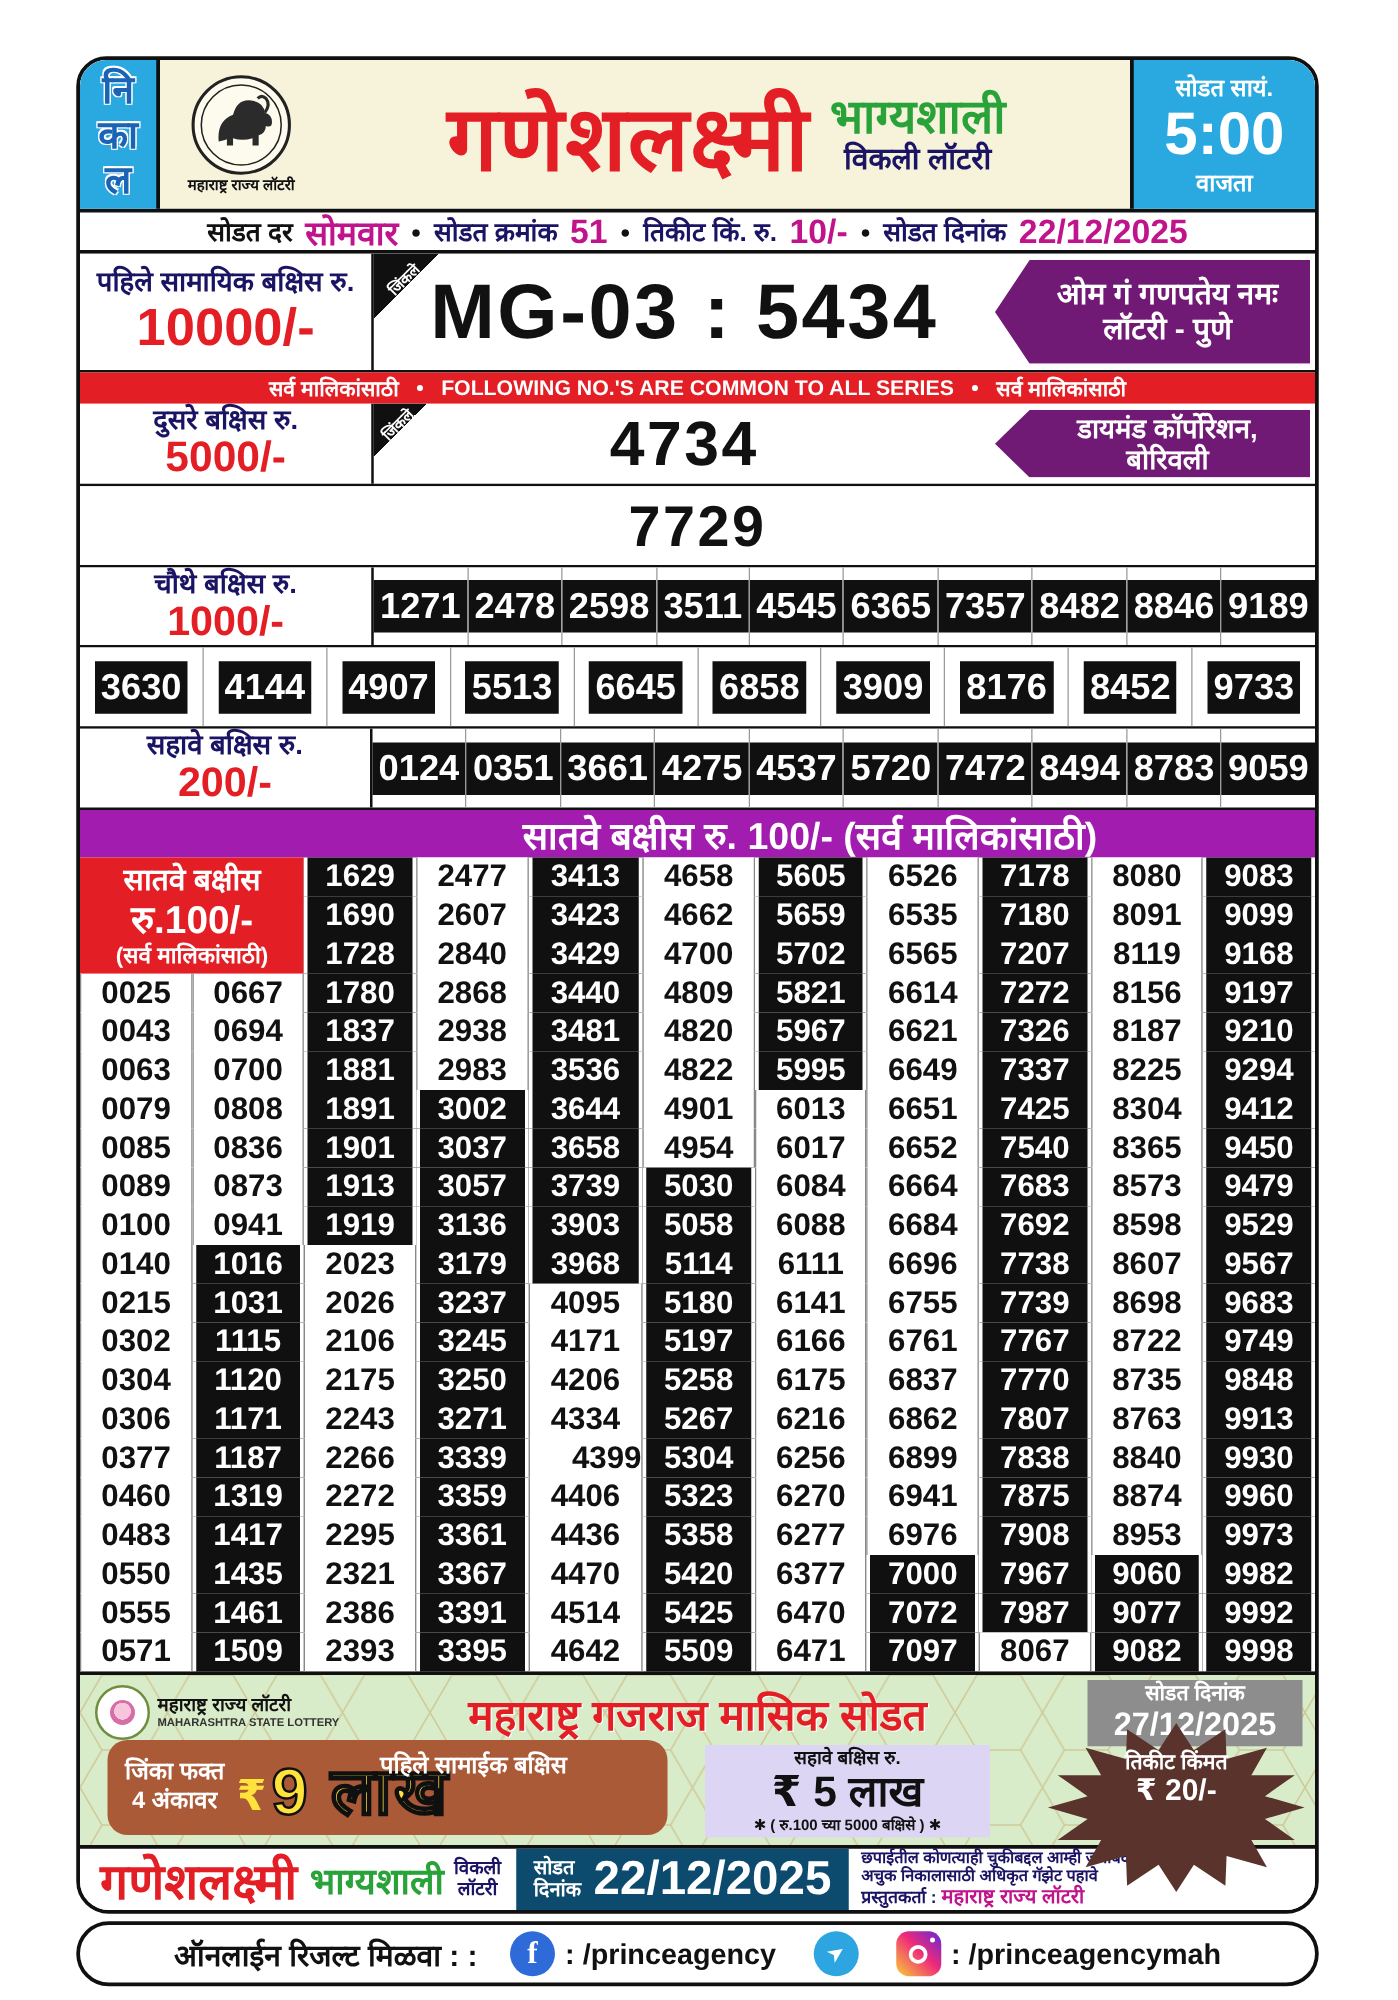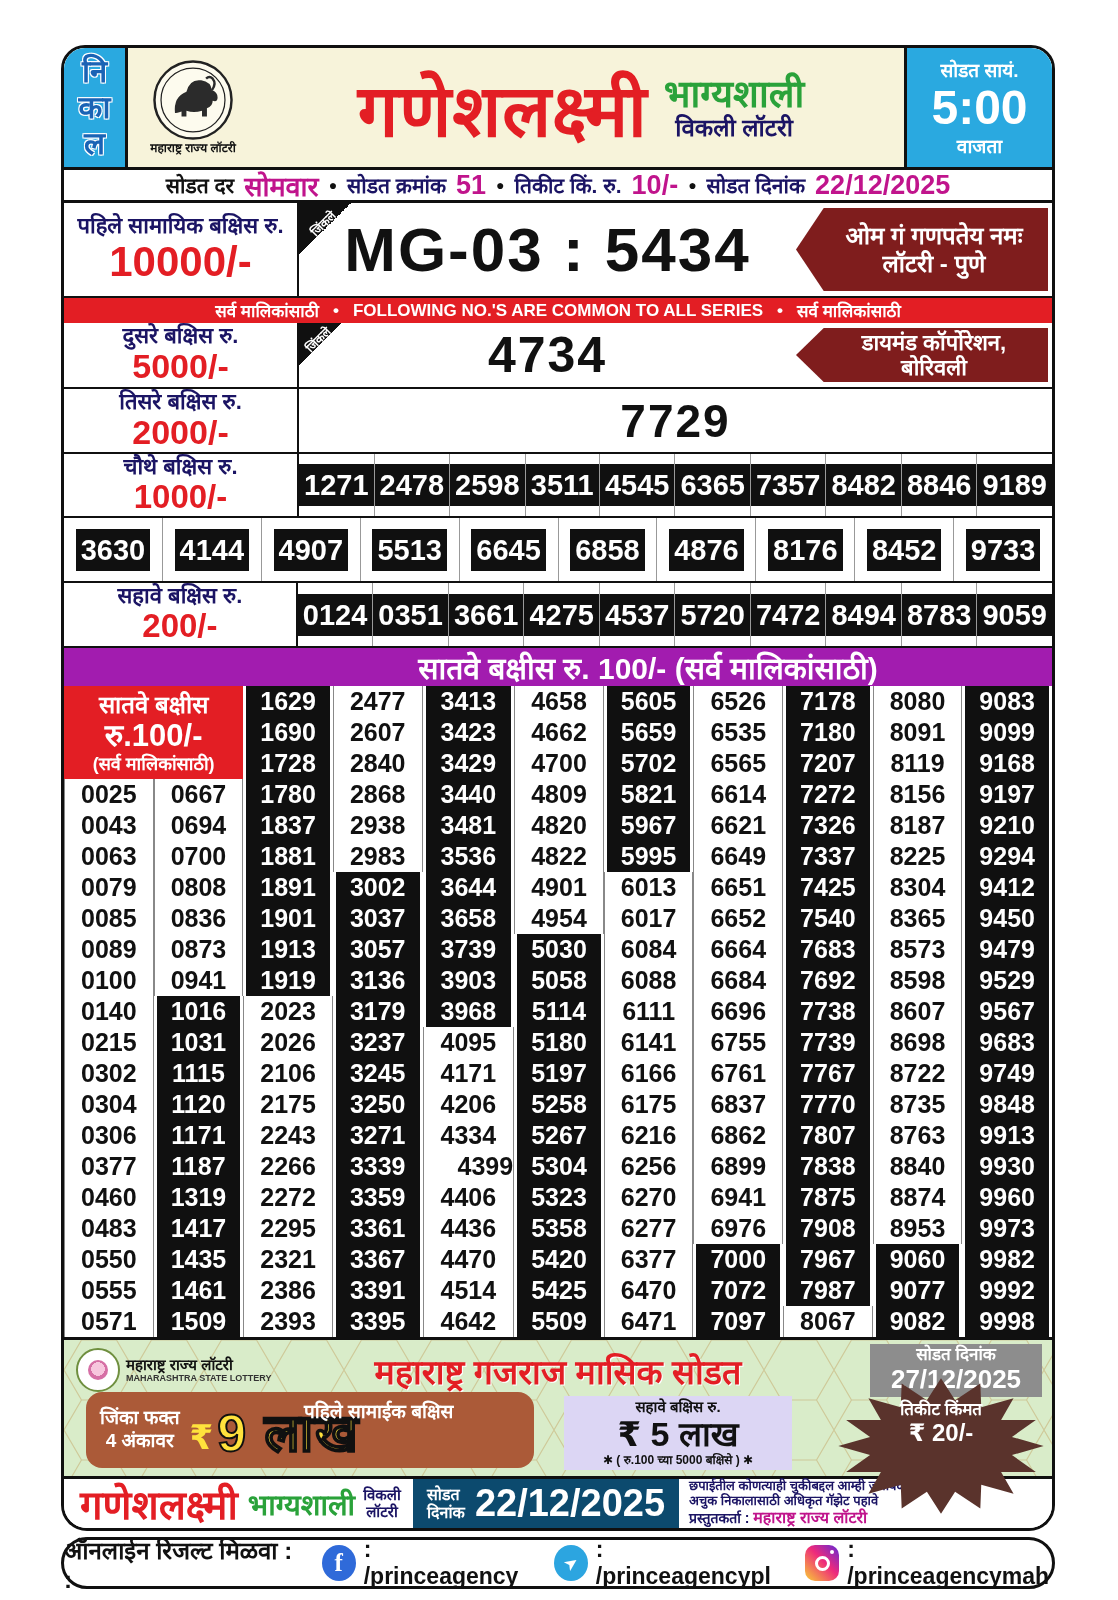--- a/index.html
+++ b/index.html
@@ -52,21 +52,21 @@
   }
   .plabel .pl { color:#1b1464; font-weight:bold; font-size:22px; }
   .plabel .pa { color:#e31e24; font-weight:bold; }
   .pbody { flex:1; position:relative; display:flex; align-items:center; }
   .bignum { flex:1; text-align:center; font-weight:bold; color:#111; letter-spacing:2px; }
   .corner { position:absolute; top:0; left:0; width:52px; height:52px;
     background:linear-gradient(135deg,#101010 50%,transparent 50%); }
   .corner span { position:absolute; top:12px; left:-6px; width:60px; text-align:center;
     transform:rotate(-45deg); color:#fff; font-size:12px; font-weight:bold; }
   .agent {
-    width:252px; margin:5px 4px 5px 0; align-self:stretch; background:#7f1d1d; color:#fff;
+    width:252px; margin:5px 4px 5px 0; align-self:stretch; background:#701a75; color:#fff;
     display:flex; flex-direction:column; align-items:center; justify-content:center; line-height:1.15;
     clip-path:polygon(0 50%,11% 0,100% 0,100% 100%,11% 100%); padding-left:24px; text-align:center;
     font-weight:bold;
   }
   .redbar {
     height:25px; background:#e31e24; color:#fff; display:flex; align-items:center; justify-content:center;
     gap:14px; font-weight:bold; font-size:17px;
   }
   .chipstrip { flex:1; display:flex; }
   .chip-cell { flex:1; display:flex; align-items:center; justify-content:center; border-left:1px solid #999; }
@@ -239,24 +239,20 @@
         </div>
       <div class="bignum" style="font-size:50px;">4734</div>
       <div class="agent" style="font-size:22px;">
         <span>डायमंड कॉर्पोरेशन,</span>
         <span>बोरिवली</span>
       </div>
     </div>
   </div>
 
   <div class="prow" style="height:65px;">
-    <div class="plabel">
-      <span class="pl">तिसरे बक्षिस रु.</span>
-      <span class="pa" style="font-size:34px;">2000/-</span>
-    </div>
     <div class="pbody">
       <div class="bignum" style="font-size:46px;">7729</div>
     </div>
   </div>
 
   <div class="prow" style="height:64px;">
     <div class="plabel">
       <span class="pl">चौथे बक्षिस रु.</span>
       <span class="pa" style="font-size:33px;">1000/-</span>
     </div>
@@ -308,21 +304,21 @@
         <div class="chip-cell">
           <span class="chip">5513</span>
         </div>
         <div class="chip-cell">
           <span class="chip">6645</span>
         </div>
         <div class="chip-cell">
           <span class="chip">6858</span>
         </div>
         <div class="chip-cell">
-          <span class="chip">4876</span>
+          <span class="chip">3909</span>
         </div>
         <div class="chip-cell">
           <span class="chip">8176</span>
         </div>
         <div class="chip-cell">
           <span class="chip">8452</span>
         </div>
         <div class="chip-cell">
           <span class="chip">9733</span>
         </div>
@@ -677,21 +673,20 @@
   <span class="slabel">ऑनलाईन रिजल्ट मिळवा : :</span>
   <span style="display:flex;gap:30px;">
       <div class="social-item">
         <span class="sicon facebook">f</span>
         <span class="handle">: /princeagency</span>
       </div>
       <div class="social-item">
         <span class="sicon telegram">
           <span class="plane">➤</span>
         </span>
-        <span class="handle">: /princeagencypl</span>
       </div>
       <div class="social-item">
         <span class="sicon instagram">
           <span class="iglens"></span>
         </span>
         <span class="handle">: /princeagencymah</span>
       </div>
     </span>
 </div>
 

